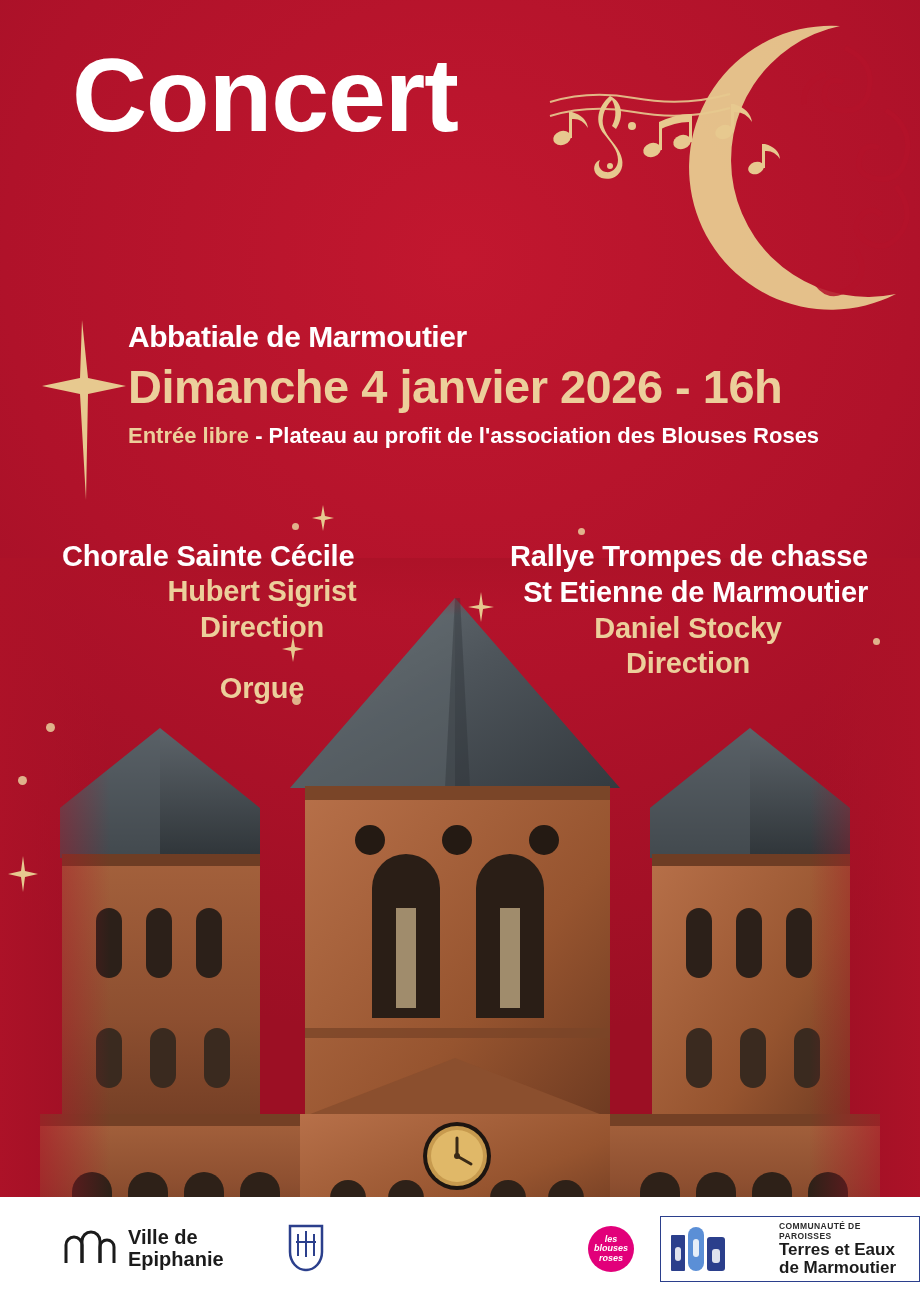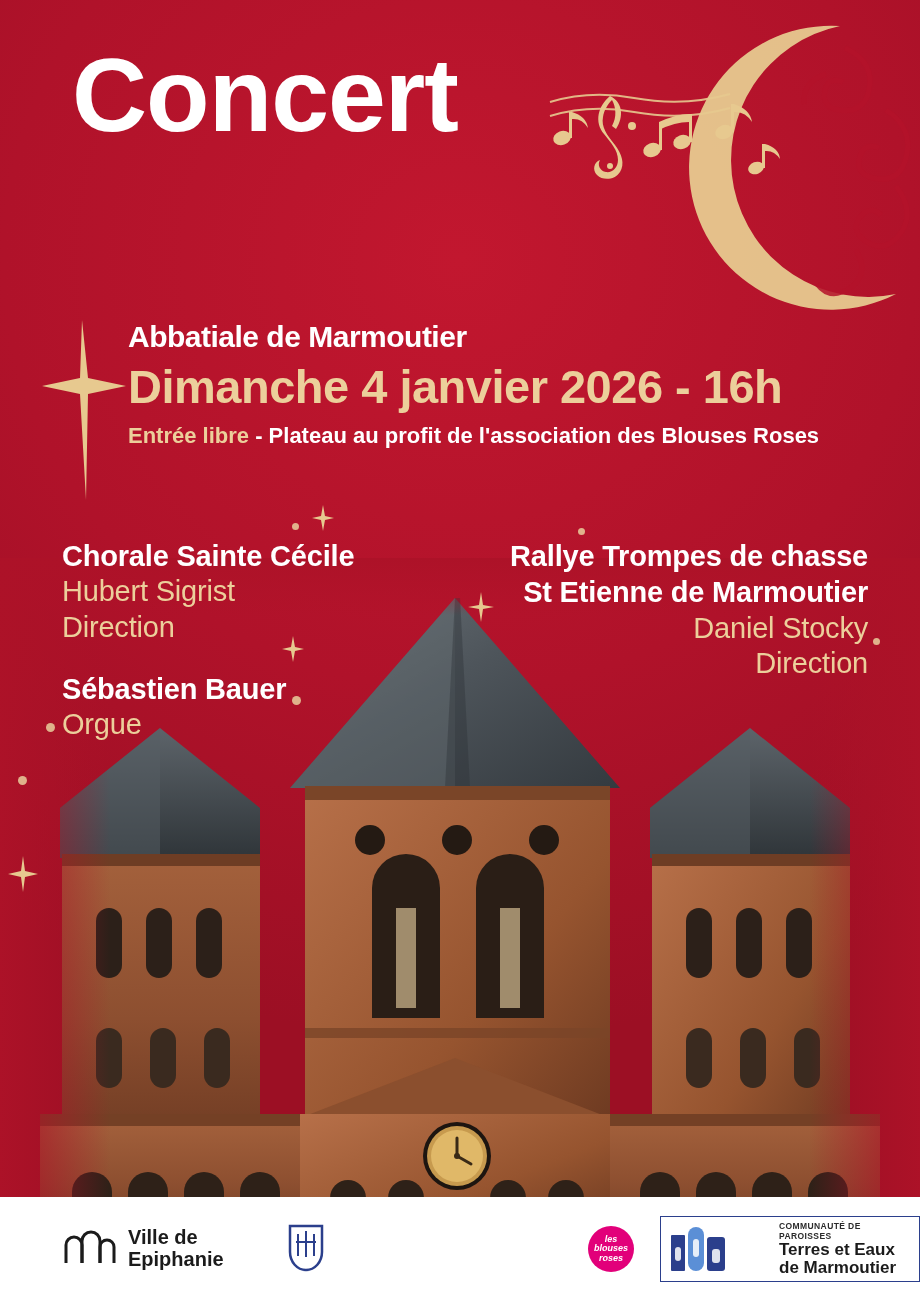--- a/index.html
+++ b/index.html
@@ -150,23 +150,24 @@
   .p-name {
     color: #ffffff;
     font-size: 29px;
     font-weight: bold;
     line-height: 1.25;
     letter-spacing: -0.2px;
   }
   .p-role {
     color: #eccf9b;
     font-size: 29px;
-    font-weight: normal;
+    font-weight: bold;
     line-height: 1.22;
     letter-spacing: -0.2px;
+    text-align: center;
   }
   .perf-gap { height: 26px; }
 
   
   .footer {
     position: absolute;
     left: 0;
     bottom: 0;
     width: 920px;
     height: 104px;
@@ -456,21 +457,20 @@
     <div class="t-venue">Abbatiale de Marmoutier</div>
     <div class="t-date">Dimanche 4 janvier 2026 - 16h</div>
     <div class="t-entry"><span class="gold">Entrée libre</span><span> - Plateau au profit de l'association des Blouses Roses</span></div>
   </div>
 
   <div class="perf-left">
     <div class="p-name">Chorale Sainte Cécile</div>
     <div class="p-role">Hubert Sigrist</div>
     <div class="p-role">Direction</div>
     <div class="perf-gap"></div>
-    <div class="p-name">Sébastien Bauer</div>
     <div class="p-role">Orgue</div>
   </div>
 
   <div class="perf-right">
     <div class="p-name">Rallye Trompes de chasse St Etienne de Marmoutier</div>
     <div class="p-role">Daniel Stocky</div>
     <div class="p-role">Direction</div>
   </div>
 
   <div class="footer">

